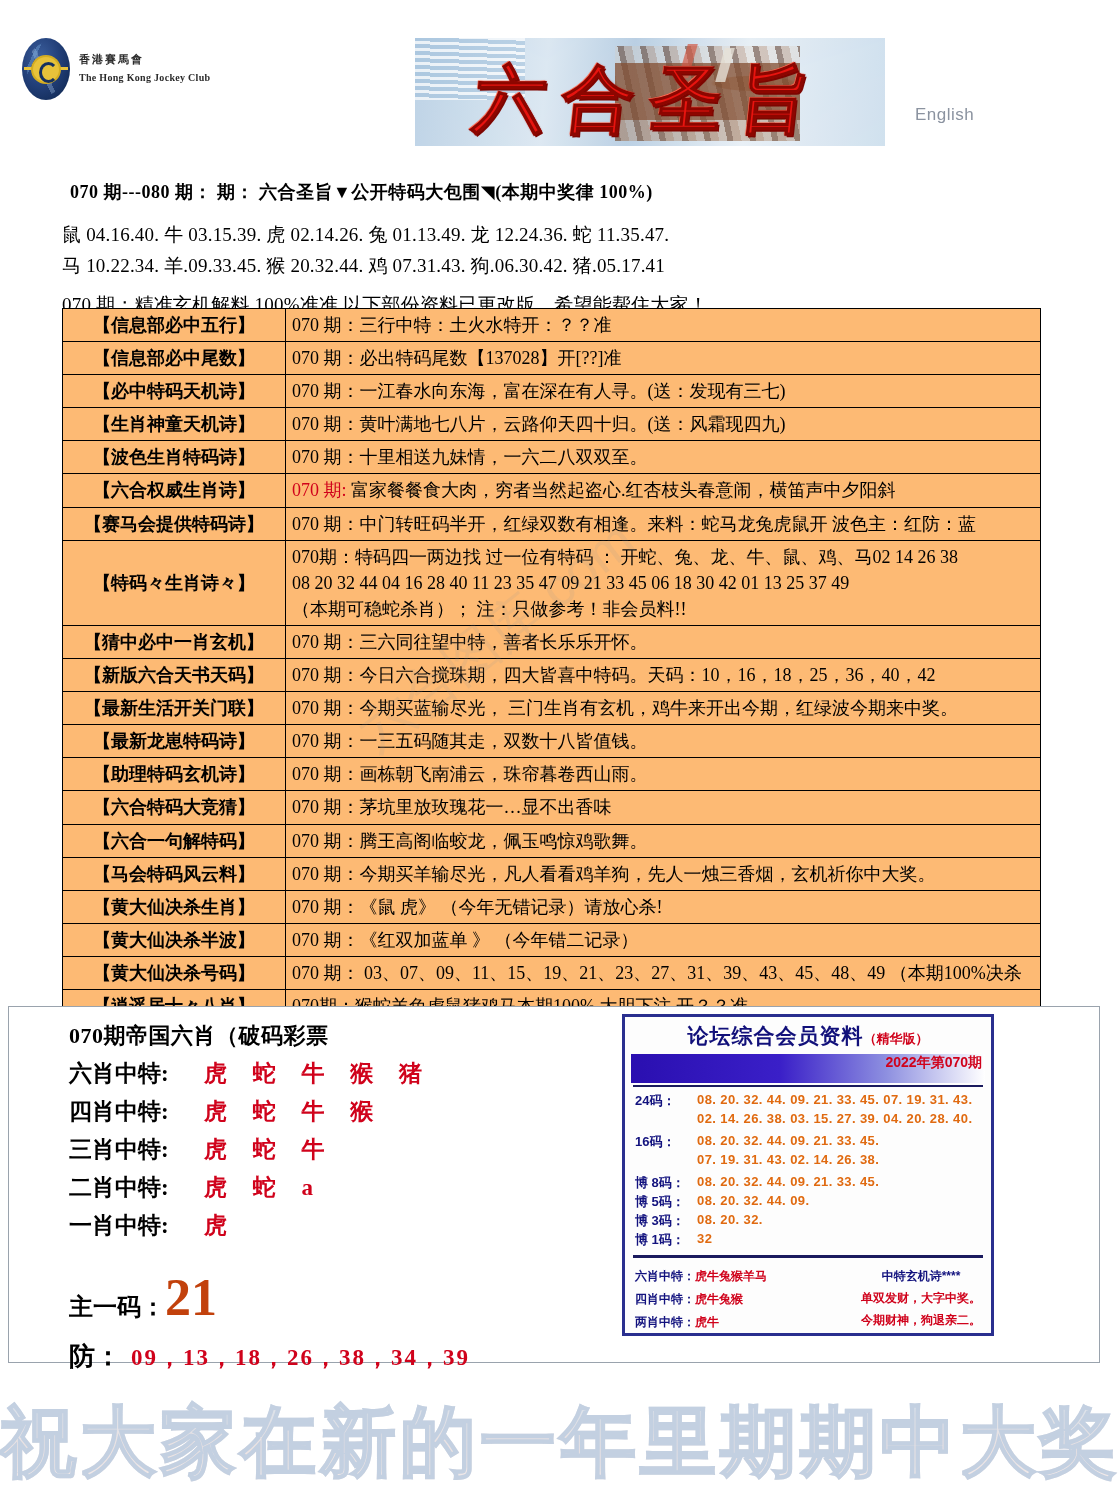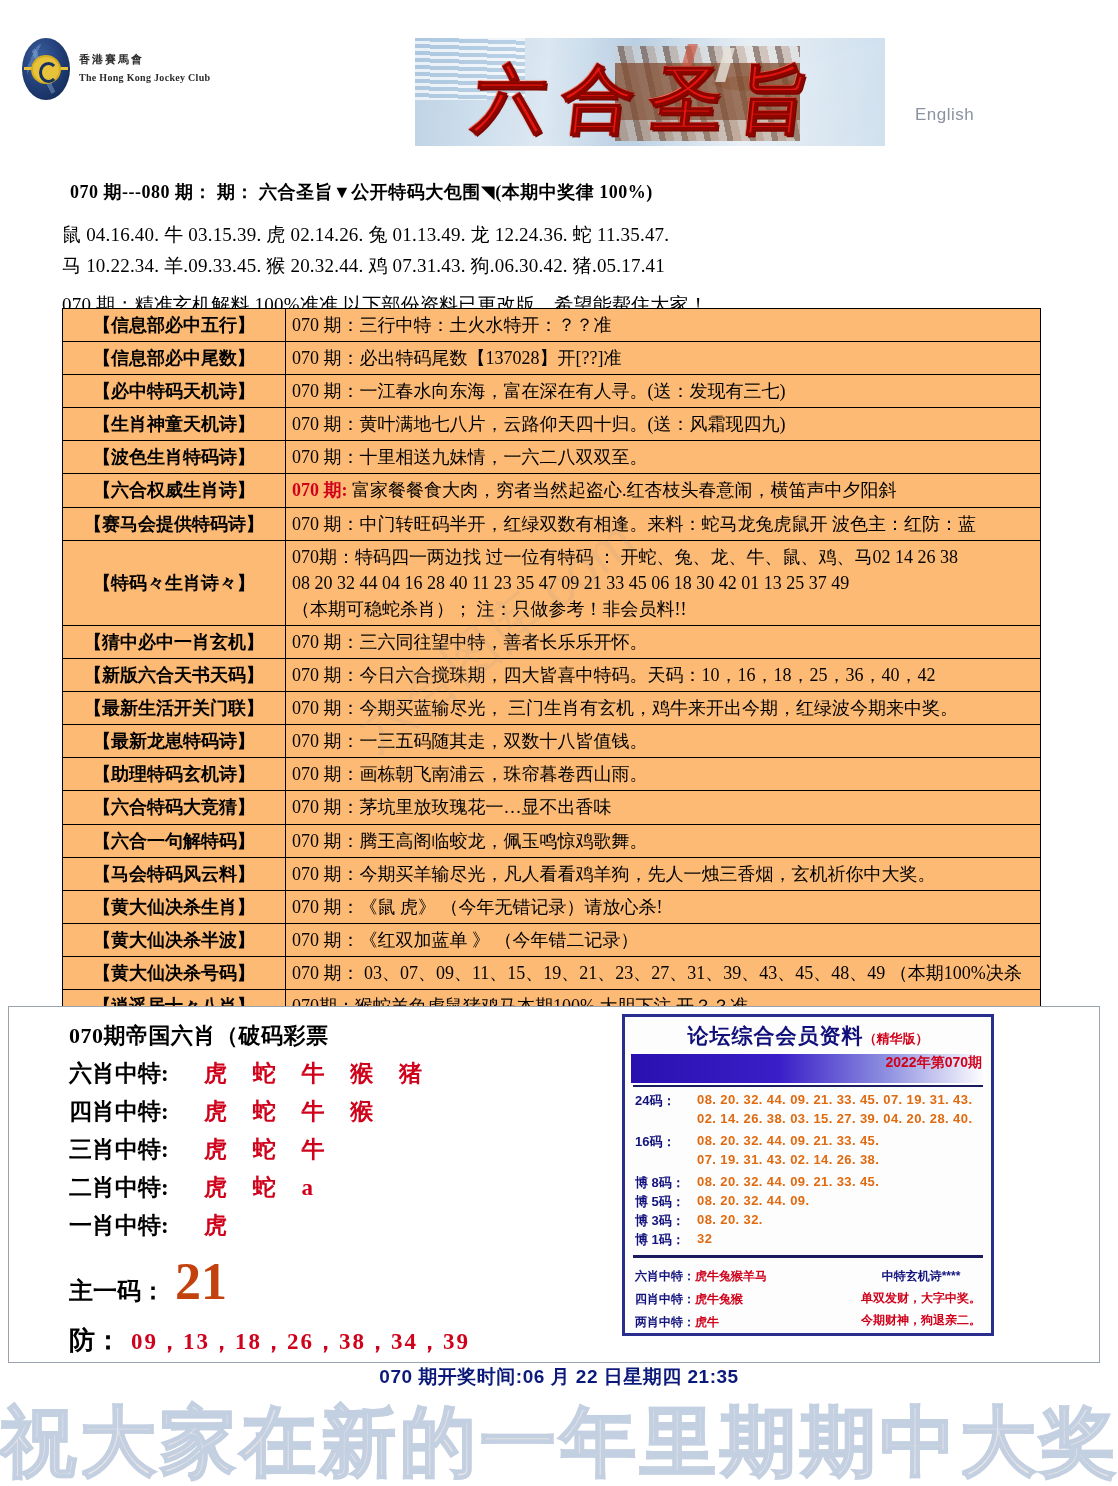--- a/index.html
+++ b/index.html
@@ -103,33 +103,33 @@
     padding:3px 6px;
     font-size:18px;
     vertical-align:middle;
     line-height:1.45;
   }
   table.main td.k{
     width:210px;text-align:center;font-weight:700;white-space:nowrap;font-size:18px;
   }
   table.main td.v{white-space:nowrap;overflow:visible;}
   table.main td.v.wrap{white-space:normal;}
-  .redb{color:#d0021b;font-weight:700;}
+  .redb{color:#d0021b;font-weight:400;}
 
   
   .bottom-panel{
     position:absolute;left:8px;top:1006px;width:1090px;height:355px;
     border:1px solid #9aa3ad;background:#fff;
   }
   .bp-left{position:absolute;left:60px;top:14px;width:520px;}
   .bp-title{font-size:22px;font-weight:700;letter-spacing:.5px;}
   .bp-row{font-size:23px;font-weight:700;margin-top:7px;white-space:nowrap;}
   .bp-row .lbl{display:inline-block;min-width:135px;}
   .bp-row .val{color:#d0021b;letter-spacing:10px;}
-  .bp-main{margin-top:18px;font-size:24px;font-weight:700;display:flex;align-items:baseline;gap:10px;}
+  .bp-main{margin-top:34px;font-size:24px;font-weight:700;display:flex;align-items:baseline;}
   .bp-main .big{color:#c2410c;font-size:52px;line-height:.9;font-weight:700;}
   .bp-fang{margin-top:16px;font-size:26px;font-weight:700;display:flex;align-items:baseline;gap:10px;}
   .bp-fang .nums{color:#d0021b;font-size:23px;letter-spacing:2px;}
 
   
   .member-img{
     position:absolute;left:622px;top:1014px;width:366px;height:316px;
     border:3px solid #2a2f8f;background:#fdfdfd;
     font-family:"Liberation Sans",sans-serif;overflow:hidden;
   }
@@ -401,16 +401,15 @@
           <div><span>两肖中特：</span><span class="rd">虎牛</span></div>
         </div>
       <div class="fr">
         <div class="t">中特玄机诗****</div>
         <div class="rd">单双发财，大字中奖。</div>
         <div class="rd">今期财神，狗退亲二。</div>
       </div>
     </div>
   </div>
 
-  <div class="draw-time">070 期开奖时间:06 月 22 日星期四  21:35</div>
   <div class="wish">祝大家在新的一年里期期中大奖</div>
 
 </div>
 
 </body></html>

